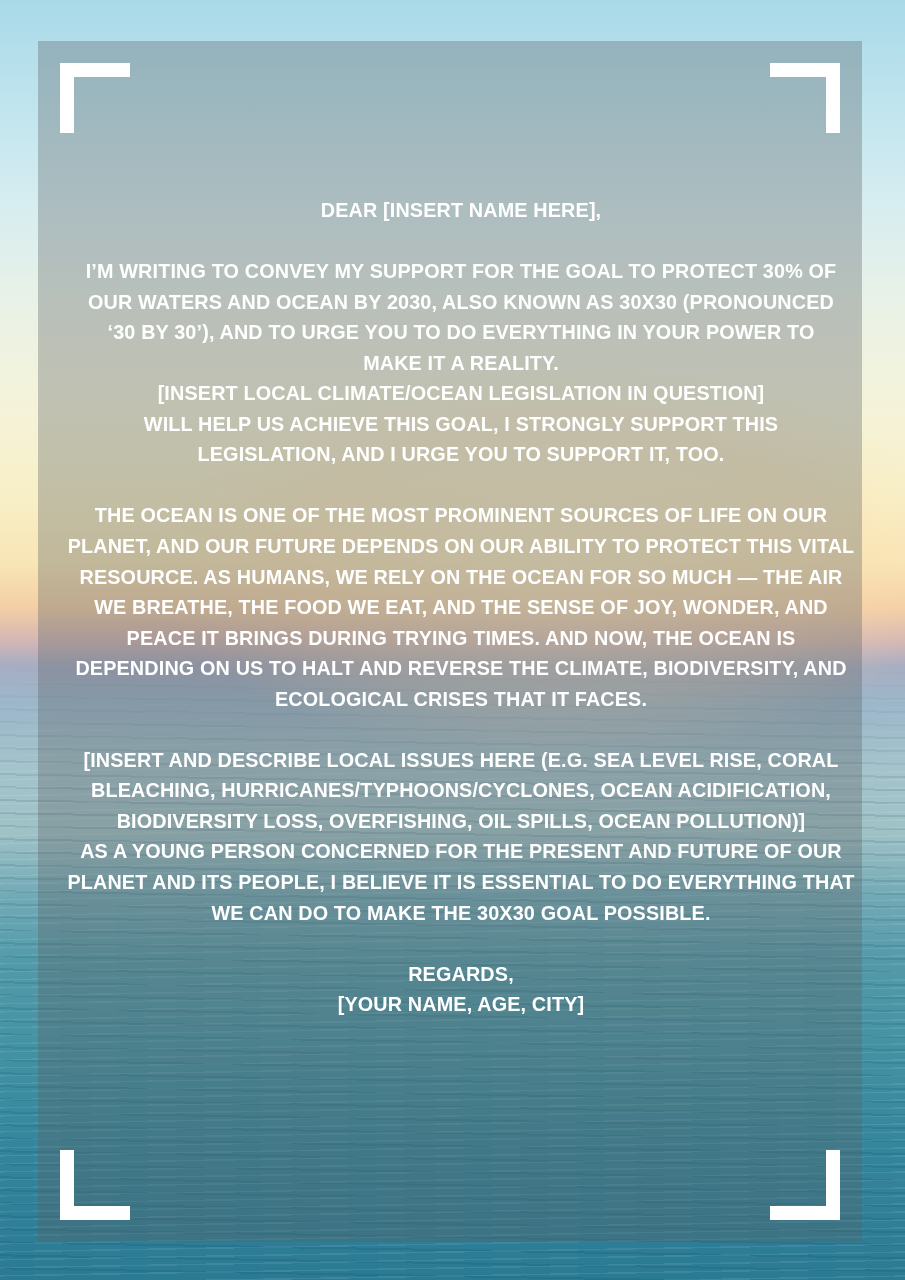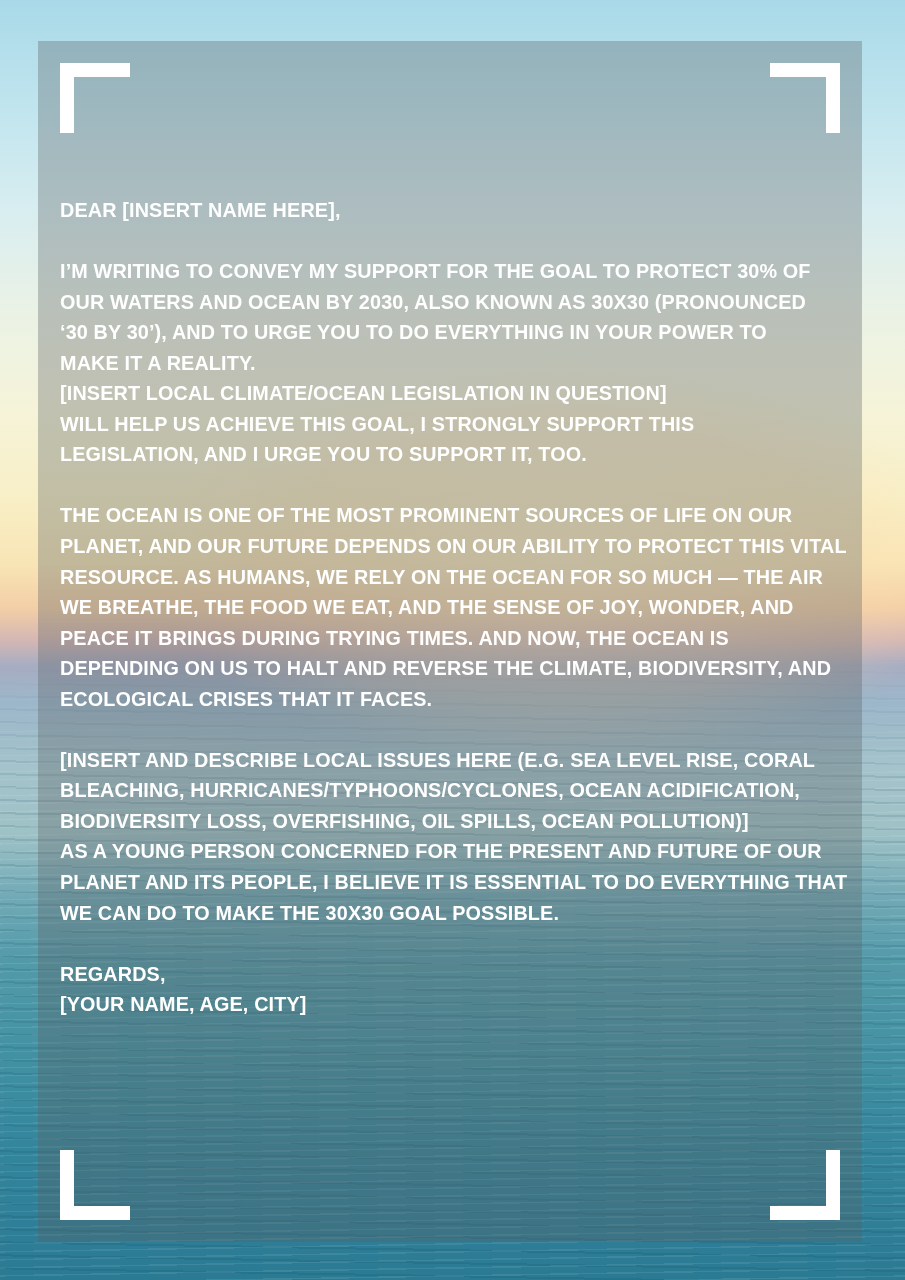--- a/index.html
+++ b/index.html
@@ -96,20 +96,21 @@
     width: 802px;
     color: #ffffff;
     font-weight: 700;
     font-size: 19.8px;
     line-height: 30.55px;
     letter-spacing: 0.15px;
   }
   .letter p {
     margin: 0 0 30.55px 0;
     white-space: pre;
+    text-align: center;
   }
   .letter p:last-child { margin-bottom: 16px; }
 </style>
 </head>
 <body>
 
 <div class="page">
 
   <div class="bg"></div>
 

